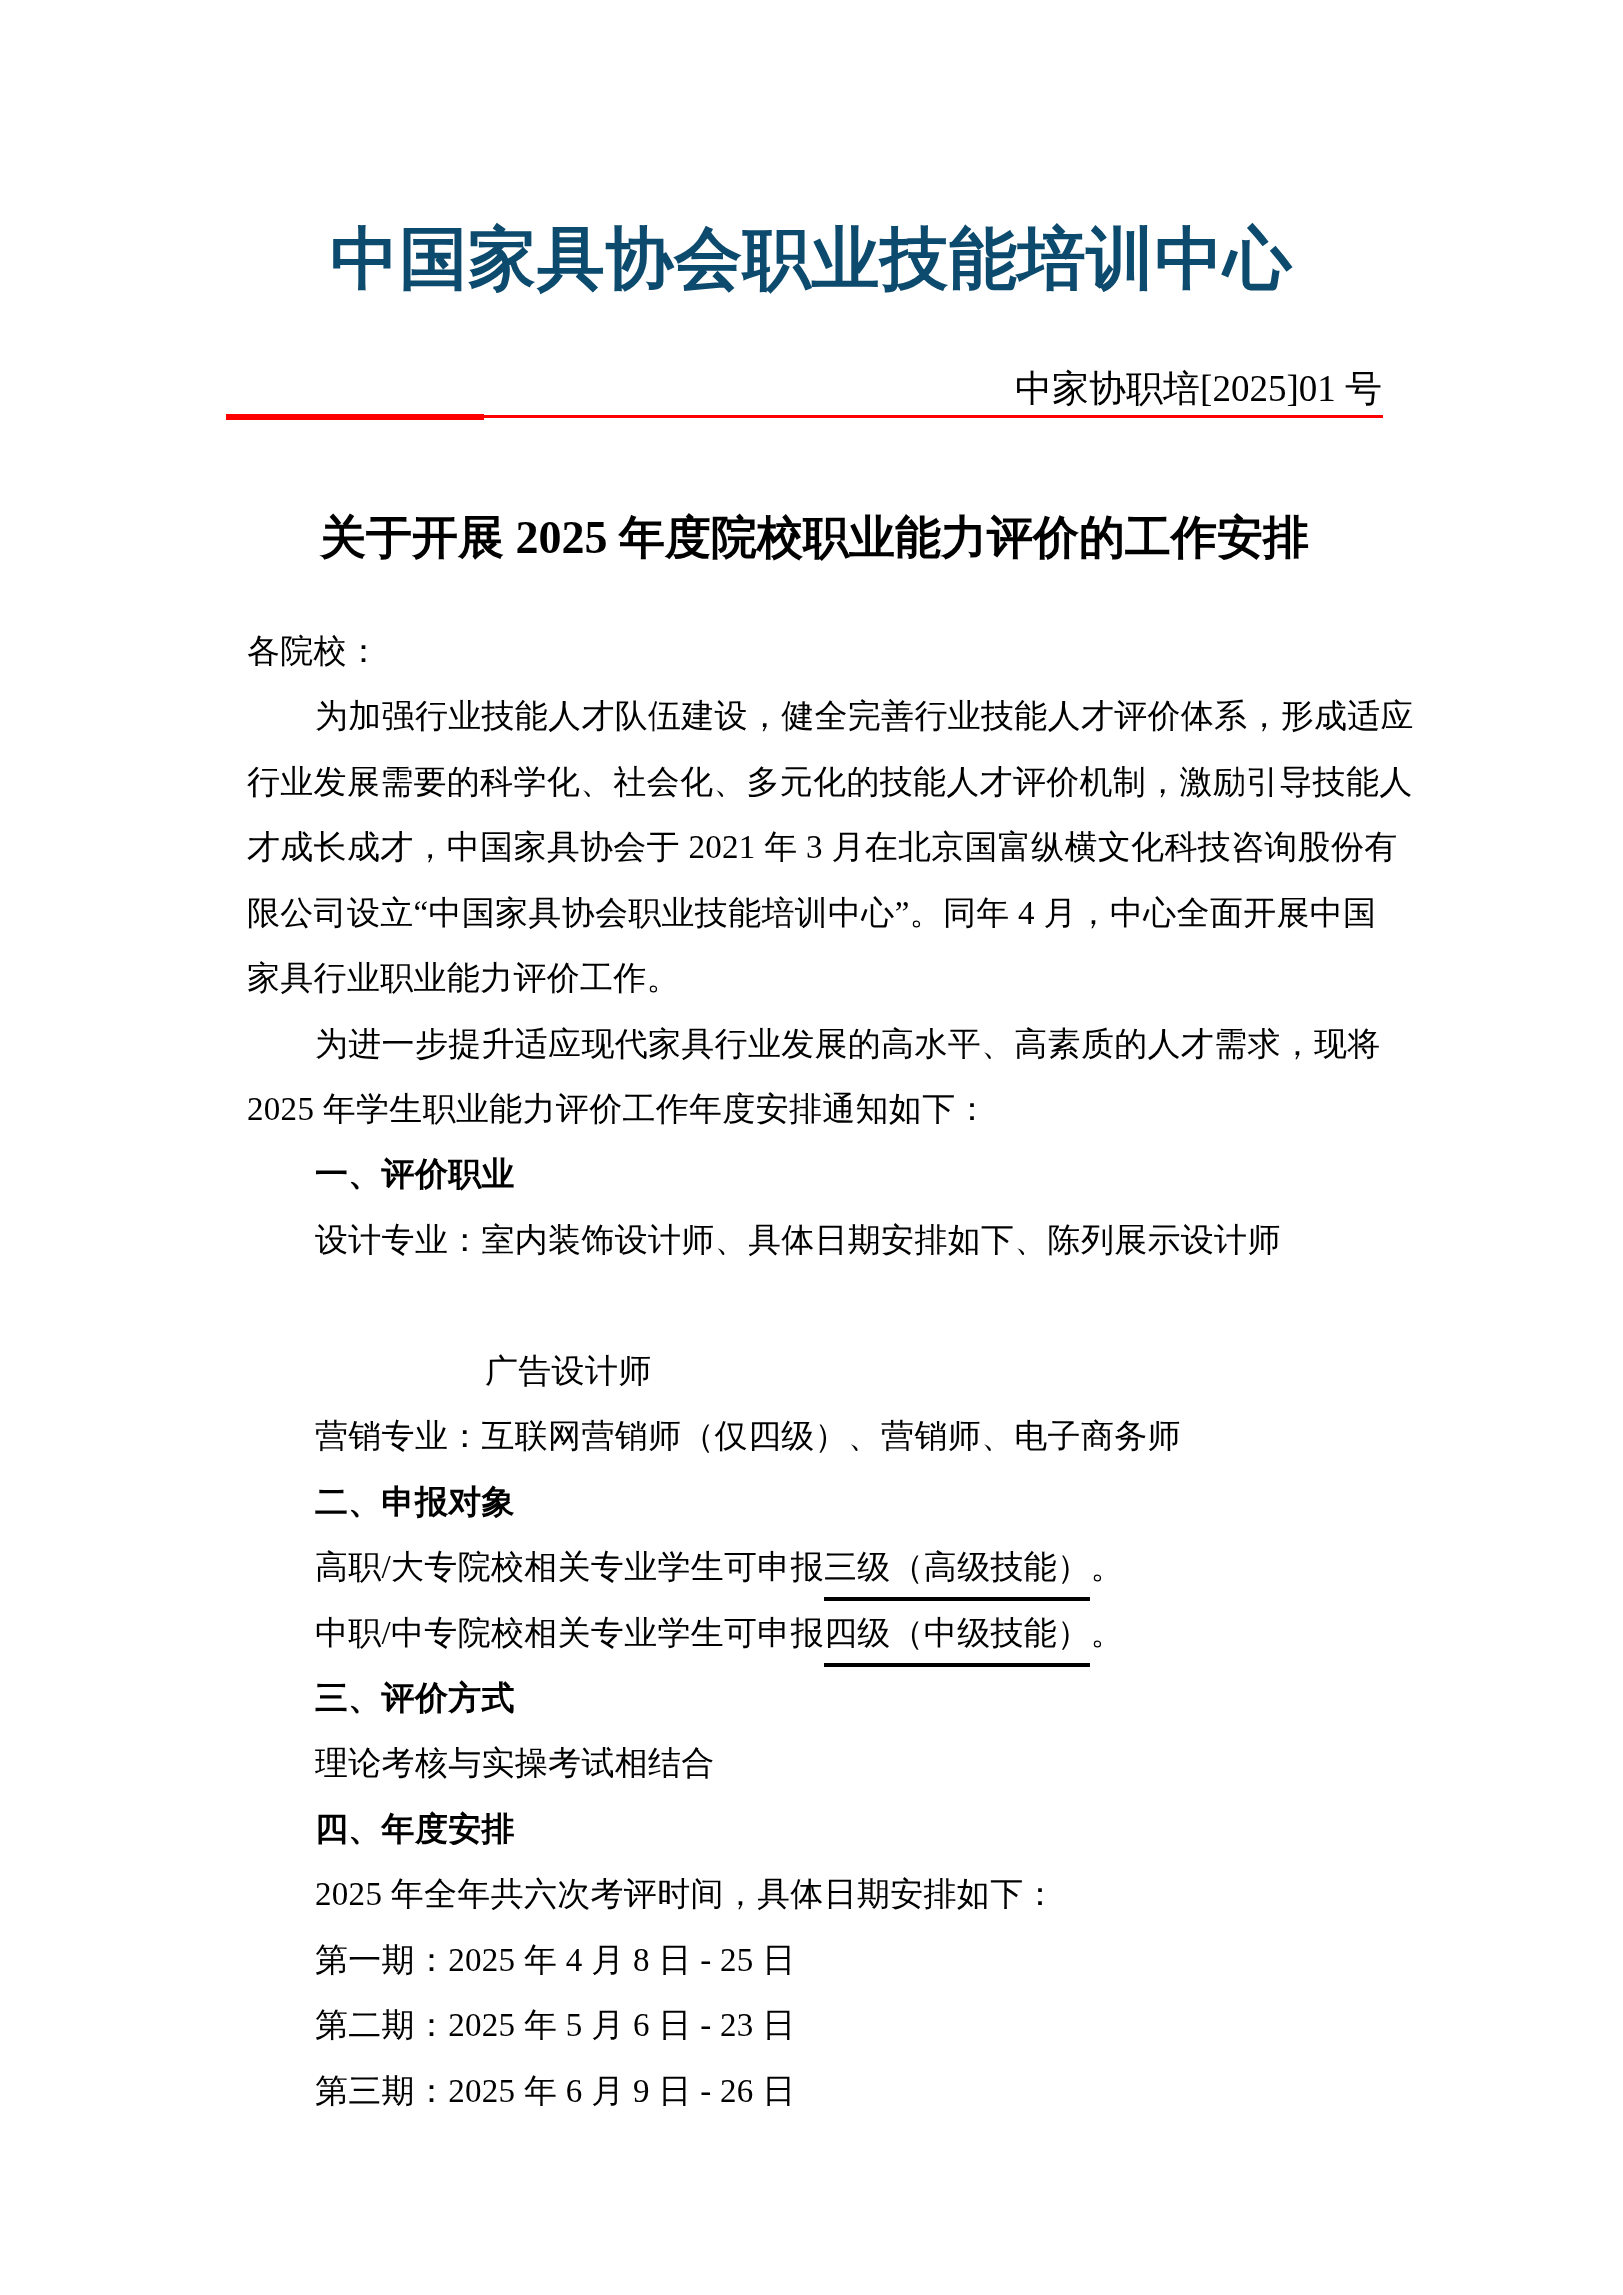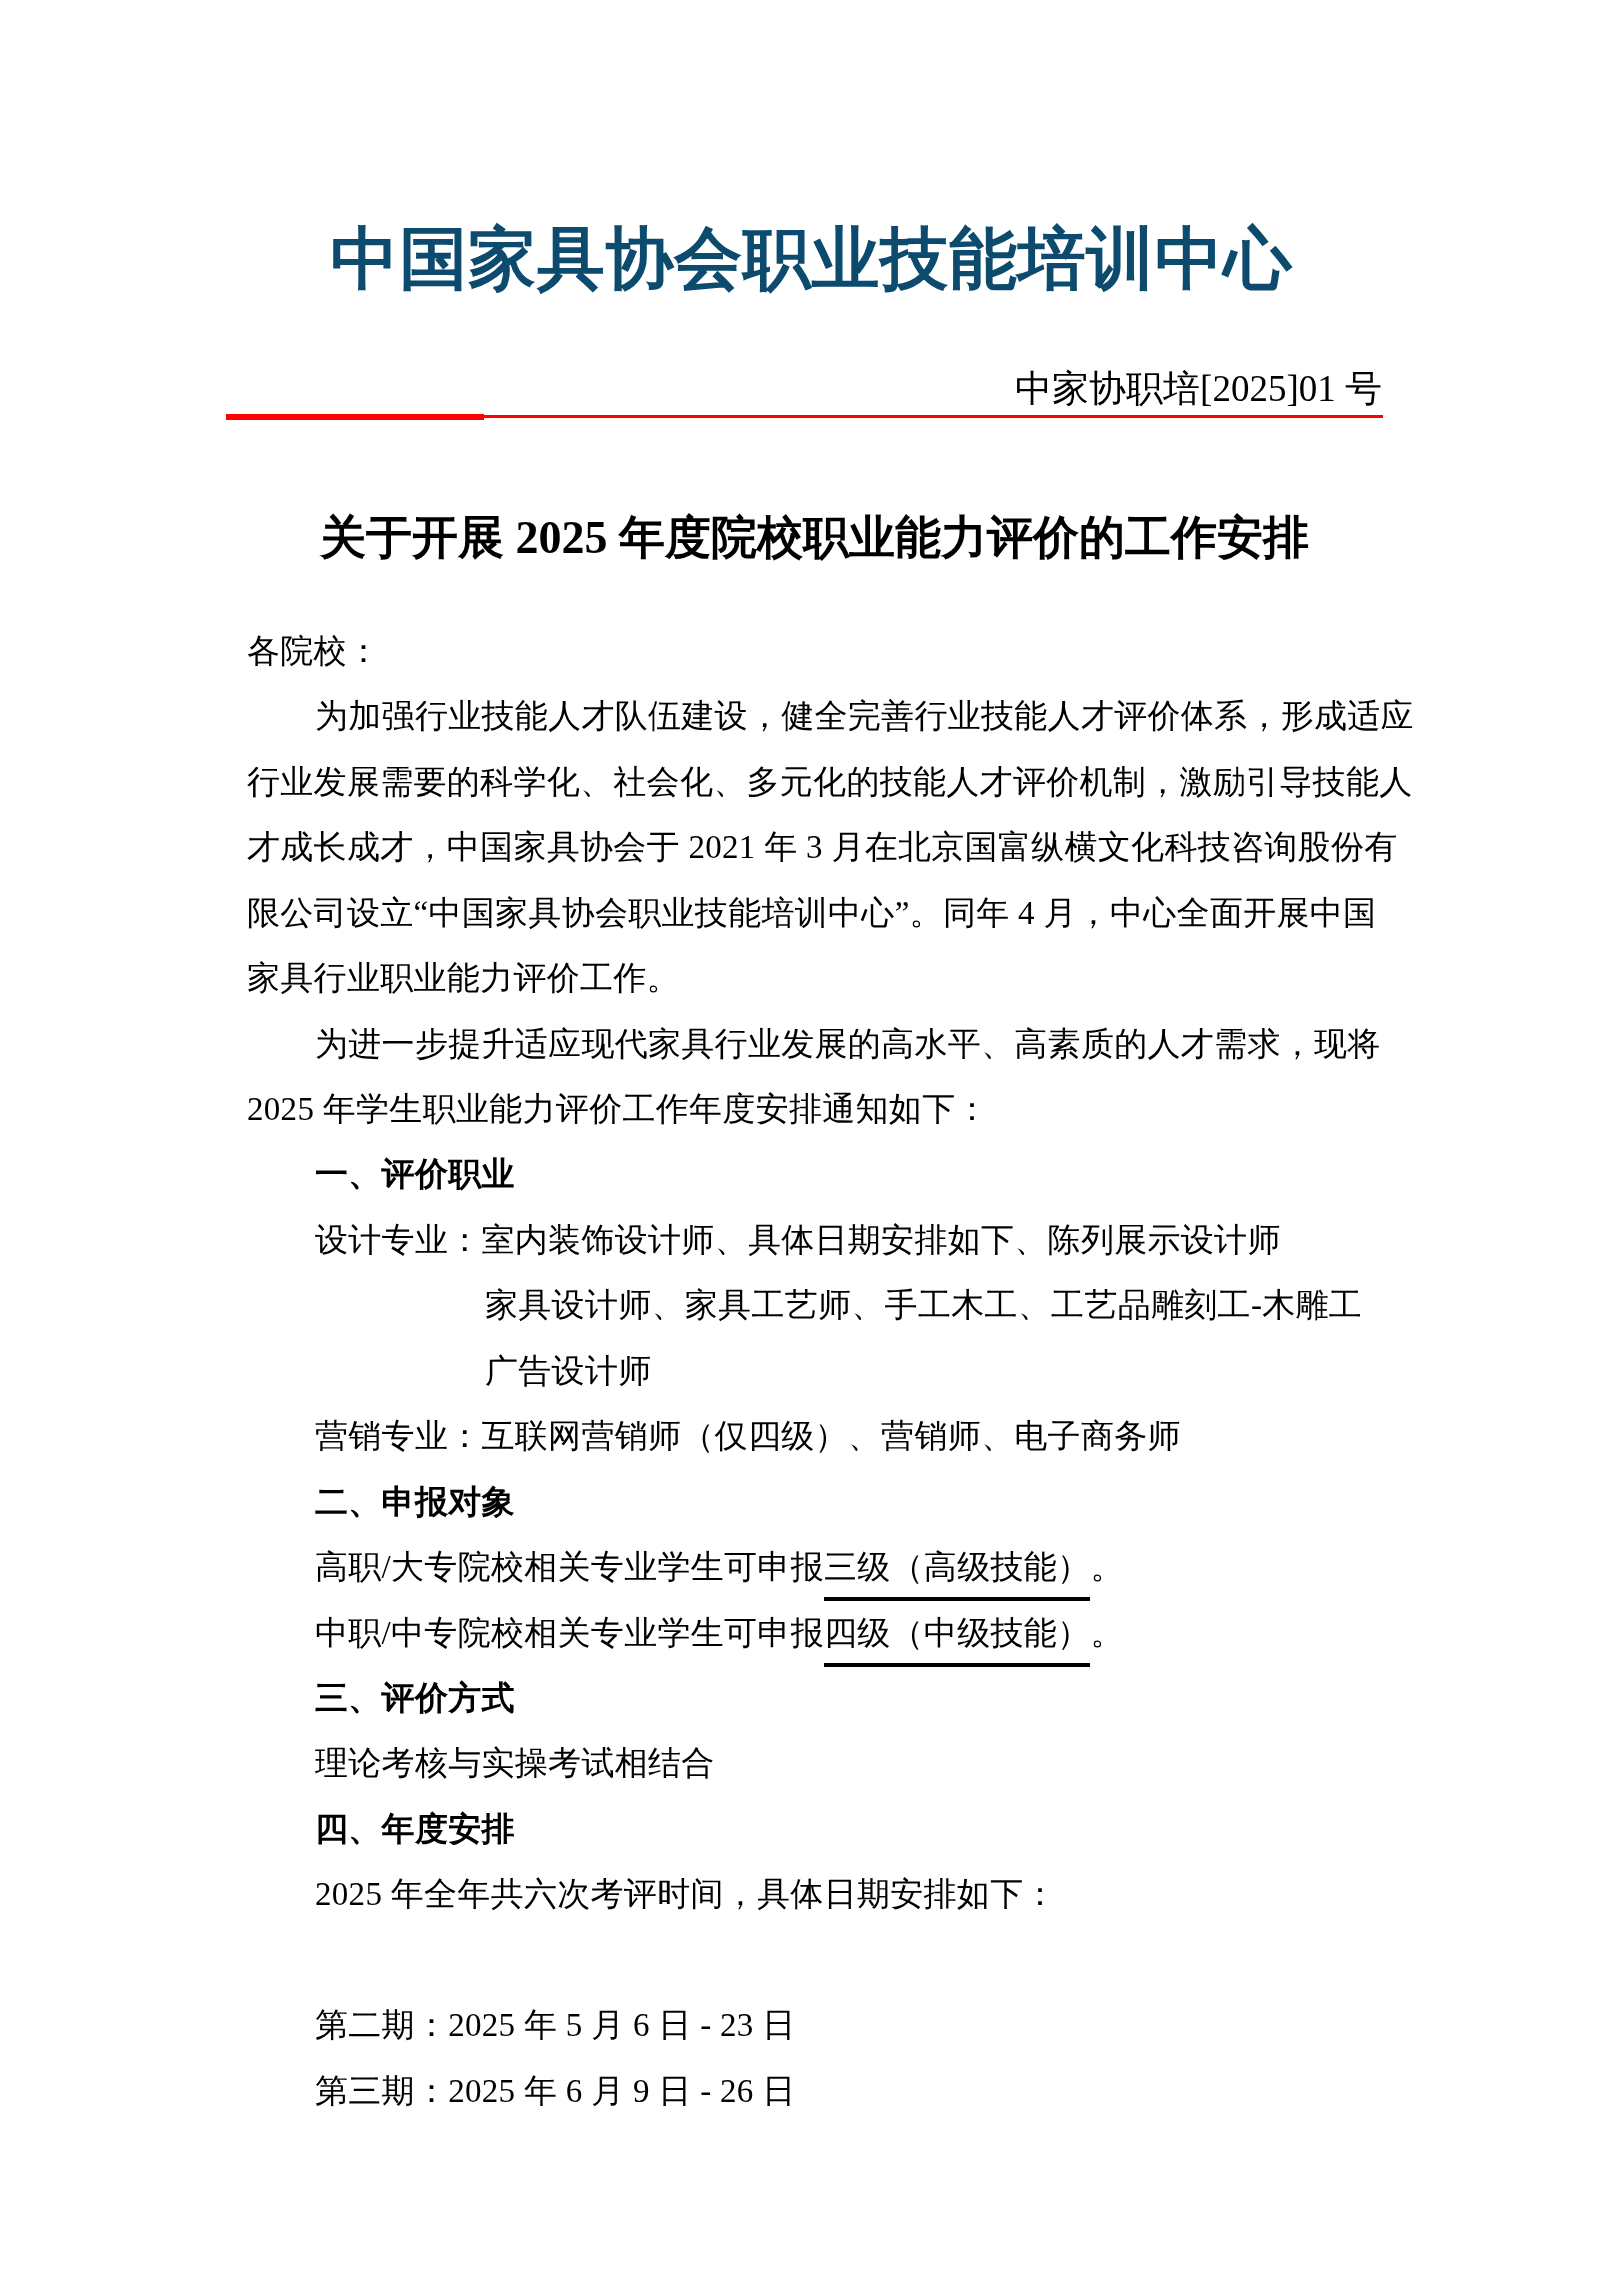--- a/index.html
+++ b/index.html
@@ -79,28 +79,28 @@
       <div class="line" style="top: 0px; left: 0px;"><span>各院校：</span></div>
       <div class="line" style="top: 65px; left: 68px;"><span>为加强行业技能人才队伍建设，健全完善行业技能人才评价体系，形成适应</span></div>
       <div class="line" style="top: 131px; left: 0px;"><span>行业发展需要的科学化、社会化、多元化的技能人才评价机制，激励引导技能人</span></div>
       <div class="line" style="top: 196px; left: 0px;"><span>才成长成才，中国家具协会于 2021 年 3 月在北京国富纵横文化科技咨询股份有</span></div>
       <div class="line" style="top: 262px; left: 0px;"><span>限公司设立“中国家具协会职业技能培训中心”。同年 4 月，中心全面开展中国</span></div>
       <div class="line" style="top: 327px; left: 0px;"><span>家具行业职业能力评价工作。</span></div>
       <div class="line" style="top: 393px; left: 68px;"><span>为进一步提升适应现代家具行业发展的高水平、高素质的人才需求，现将</span></div>
       <div class="line" style="top: 458px; left: 0px;"><span>2025 年学生职业能力评价工作年度安排通知如下：</span></div>
       <div class="line bold" style="top: 523px; left: 68px;"><span>一、评价职业</span></div>
       <div class="line" style="top: 589px; left: 68px;"><span>设计专业：室内装饰设计师、具体日期安排如下、陈列展示设计师</span></div>
-      <div class="line" style="top: 654px; left: 238px;"><span>家具设计师、家具工艺师、手工木工、工艺品雕刻工-木雕工</span></div>
       <div class="line" style="top: 720px; left: 238px;"><span>广告设计师</span></div>
       <div class="line" style="top: 785px; left: 68px;"><span>营销专业：互联网营销师（仅四级）、营销师、电子商务师</span></div>
       <div class="line bold" style="top: 851px; left: 68px;"><span>二、申报对象</span></div>
       <div class="line" style="top: 916px; left: 68px;"><span>高职/大专院校相关专业学生可申报</span><span class="u">三级（高级技能）</span><span>。</span></div>
       <div class="line" style="top: 982px; left: 68px;"><span>中职/中专院校相关专业学生可申报</span><span class="u">四级（中级技能）</span><span>。</span></div>
       <div class="line bold" style="top: 1047px; left: 68px;"><span>三、评价方式</span></div>
       <div class="line" style="top: 1112px; left: 68px;"><span>理论考核与实操考试相结合</span></div>
       <div class="line bold" style="top: 1178px; left: 68px;"><span>四、年度安排</span></div>
       <div class="line" style="top: 1243px; left: 68px;"><span>2025 年全年共六次考评时间，具体日期安排如下：</span></div>
+      <div class="line" style="top: 1309px; left: 68px;"><span>第一期：2025 年 4 月 8 日 - 25 日</span></div>
       <div class="line" style="top: 1374px; left: 68px;"><span>第二期：2025 年 5 月 6 日 - 23 日</span></div>
       <div class="line" style="top: 1440px; left: 68px;"><span>第三期：2025 年 6 月 9 日 - 26 日</span></div>
     </div>
 
 </div>
 
 
 </body></html>

